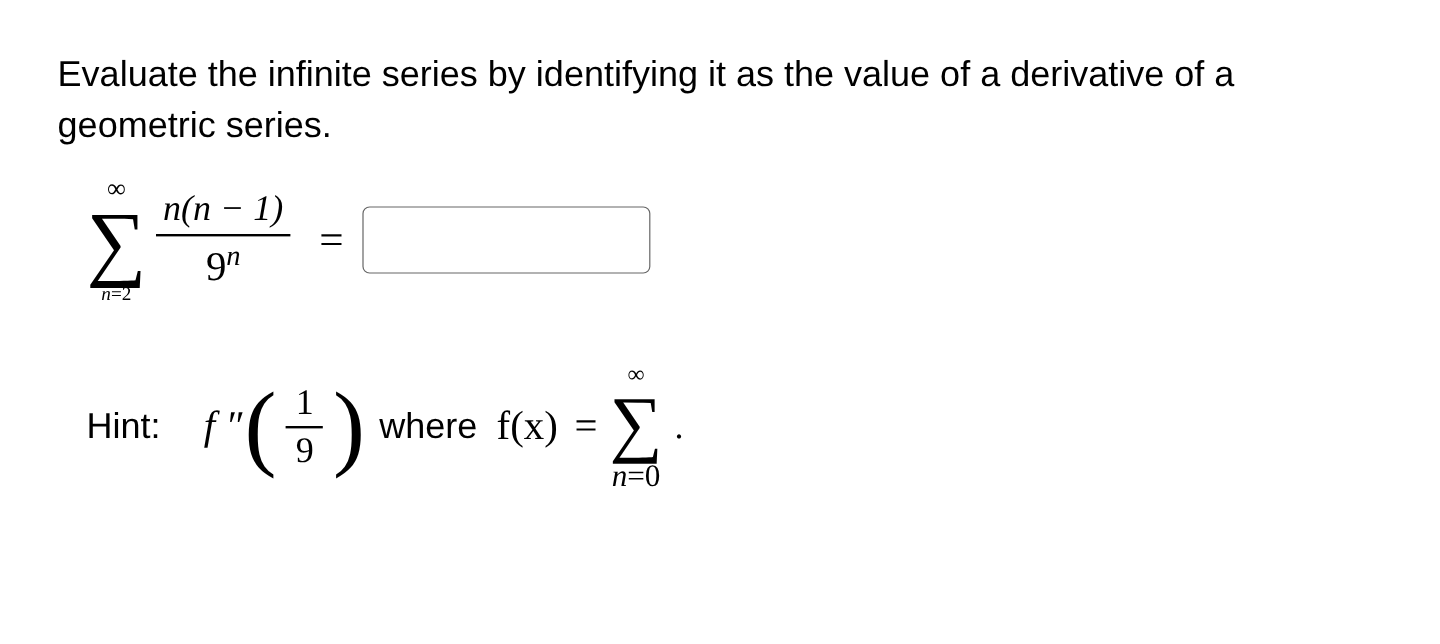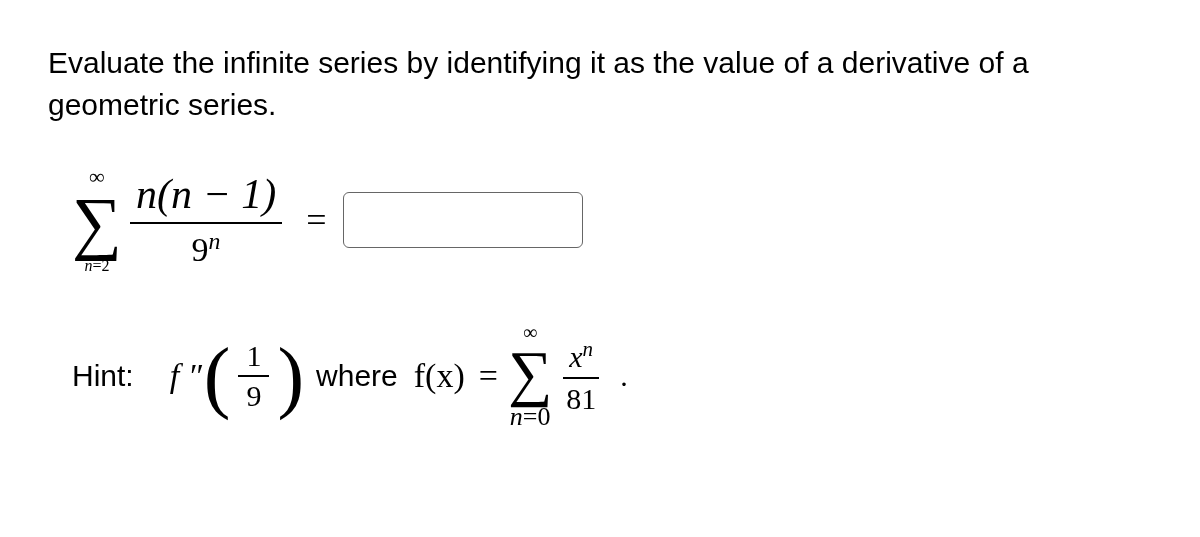--- a/index.html
+++ b/index.html
@@ -11,21 +11,21 @@
       width: 1200px;
       height: 537px;
       background: #ffffff;
       font-family: Verdana, Geneva, sans-serif;
       padding: 42px 48px;
       color: #000000;
     }
     .prompt {
       font-size: 30px;
       line-height: 1.4;
-      margin-bottom: 40px;
+      margin-bottom: 20px;
     }
     .equation-row {
       display: flex;
       align-items: center;
       margin-left: 24px;
       margin-bottom: 48px;
     }
     .sum-block {
       display: inline-flex;
       flex-direction: column;
@@ -54,21 +54,21 @@
       margin: 0 8px;
       vertical-align: middle;
     }
     .frac .num, .frac .den {
       padding: 0 6px;
     }
     .frac .num {
       border-bottom: 2px solid #000;
     }
     .frac-main .num {
-      font-size: 42px;
+      font-size: 30px;
       font-style: italic;
       padding-bottom: 4px;
     }
     .frac-main .den {
       font-size: 34px;
       padding-top: 4px;
       text-align: right;
     }
     .eq-sign {
       font-family: "Times New Roman", serif;
@@ -203,21 +203,15 @@
   <span class="math-serif" style="font-size:34px; margin:0 10px">=</span>
 
   <span class="sum-block sum-block-small">
     <span class="sum-upper">∞</span>
     <span class="sigma">∑</span>
     <span class="sum-lower">
       <span>n</span><span style="font-style:normal">=</span><span style="font-style:normal">0</span>
     </span>
   </span>
 
-  <span class="frac frac-hint">
-    <span class="num">
-      <span>x</span><span class="sup">n</span>
-    </span>
-    <span class="den" style="font-style:normal">81</span>
-  </span>
 
   <span class="period">.</span>
 </div>
 
 </body></html>

